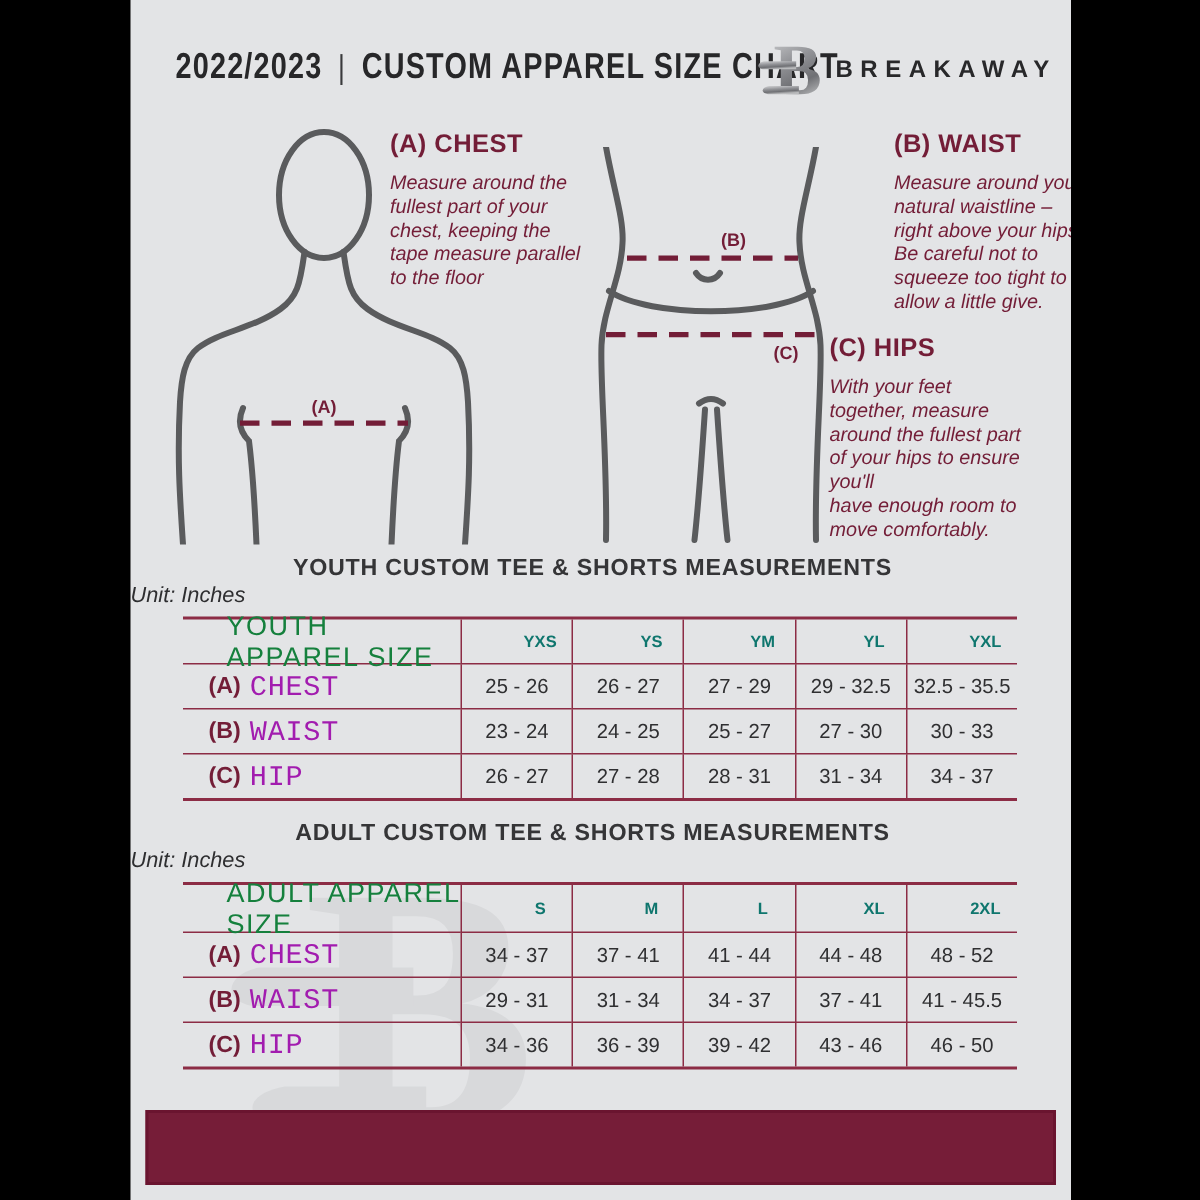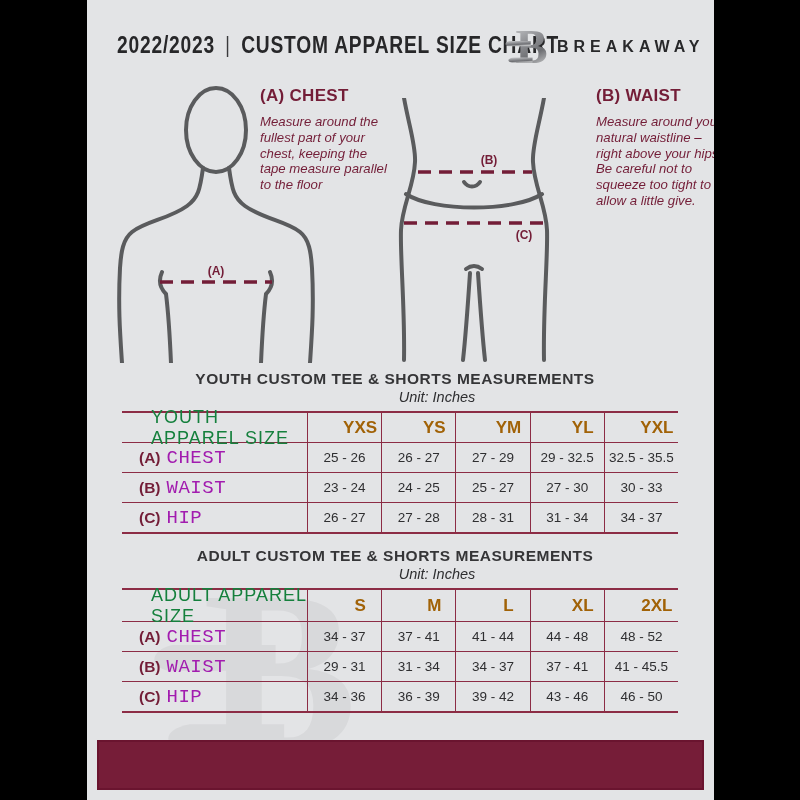--- a/index.html
+++ b/index.html
@@ -29,33 +29,33 @@
   .fig { position:absolute; }
   .fig .body-line { fill:none; stroke:var(--figure,#5a5b5d); stroke-width:4; stroke-linecap:round; }
   .fig .dash-line { fill:none; stroke:var(--maroon,#731d37); stroke-width:3.5; stroke-dasharray:13 8; }
   .fig .fig-label { font-family:"Liberation Sans",sans-serif; font-size:12px; font-weight:bold; fill:var(--maroon,#731d37); }
   #fig-chest { left:21px; top:78px; }
   #fig-waist { left:301px; top:98px; }
 
   
   .sec-title { position:absolute; left:0; width:616px; text-align:center; font-size:15.5px; font-weight:bold;
                color:#353537; letter-spacing:0.5px; }
-  .sec-unit  { position:absolute; left:0; width:700px; text-align:center; font-style:italic; font-size:14.5px; color:#2e2e30; }
+  .sec-unit  { position:absolute; left:0; width:700px; font-style:italic; font-size:14.5px; color:#2e2e30; }
 
   
   .size-table { position:absolute; left:35px; width:556px; display:grid;
                 grid-template-columns:185px repeat(5,1fr);
                 border-top:2.5px solid var(--line,#8c2c45); border-bottom:2px solid var(--line,#8c2c45); }
   .cell { display:flex; align-items:center; justify-content:center;
           border-bottom:1.5px solid var(--line,#8c2c45); font-size:13.5px; color:#2f2f31; }
   .cell.rlast { border-bottom:none; }
   .cell.vline { border-left:1.5px solid var(--line,#8c2c45); }
   .cell.c0 { justify-content:flex-start; padding-left:17px; }
   .th-label { font-size:18px; color:#15803d; letter-spacing:1px;margin-left:12px; }
-  .th-size  { font-weight:bold; font-size:17px; color:#a16207;margin-left:31px; }
+  .th-size  { font-weight:bold; font-size:11px; color:#0f766e;margin-left:31px; }
   .row-prefix { font-weight:bold; color:var(--maroon,#731d37); font-size:15.5px; margin-right:6px; }
   .row-name { font-size:19px; color:#a21caf; letter-spacing:0.5px;font-family:Liberation Mono, monospace; }
 
   #youth-table { top:411px; grid-template-rows:30px 30px 30px 29px; }
   #adult-table { top:588px; grid-template-rows:32px 30px 30px 29px; }
 
   
   #watermark { position:absolute; left:60px; top:540px; opacity:1; }
   #watermark .wm-fill { fill:var(--watermark,#d8d9db); }
   #footer-bar { position:absolute; left:10px; top:740px; width:607px; height:50px;
@@ -132,20 +132,30 @@
     </div>
     <div id="instr-waist" class="instr">
       <h3>(B) WAIST</h3>
       <p>Measure around your
 natural waistline –
 right above your hips.
 Be careful not to
 squeeze too tight to
 allow a little give.</p>
     </div>
+    <div id="instr-hips" class="instr">
+      <h3>(C) HIPS</h3>
+      <p>With your feet
+together, measure
+around the fullest part
+of your hips to ensure
+you'll
+have enough room to
+move comfortably.</p>
+    </div>
 
     <div class="sec-title" style="top:370px">YOUTH CUSTOM TEE &amp; SHORTS MEASUREMENTS</div>
     <div class="sec-unit" style="top:389px">Unit: Inches</div>
 
     <div id="youth-table" class="size-table">
       <div class="cell c0">
           <span class="th-label">YOUTH APPAREL SIZE</span>
         </div>
       <div class="cell vline">
           <span class="th-size">YXS</span>

